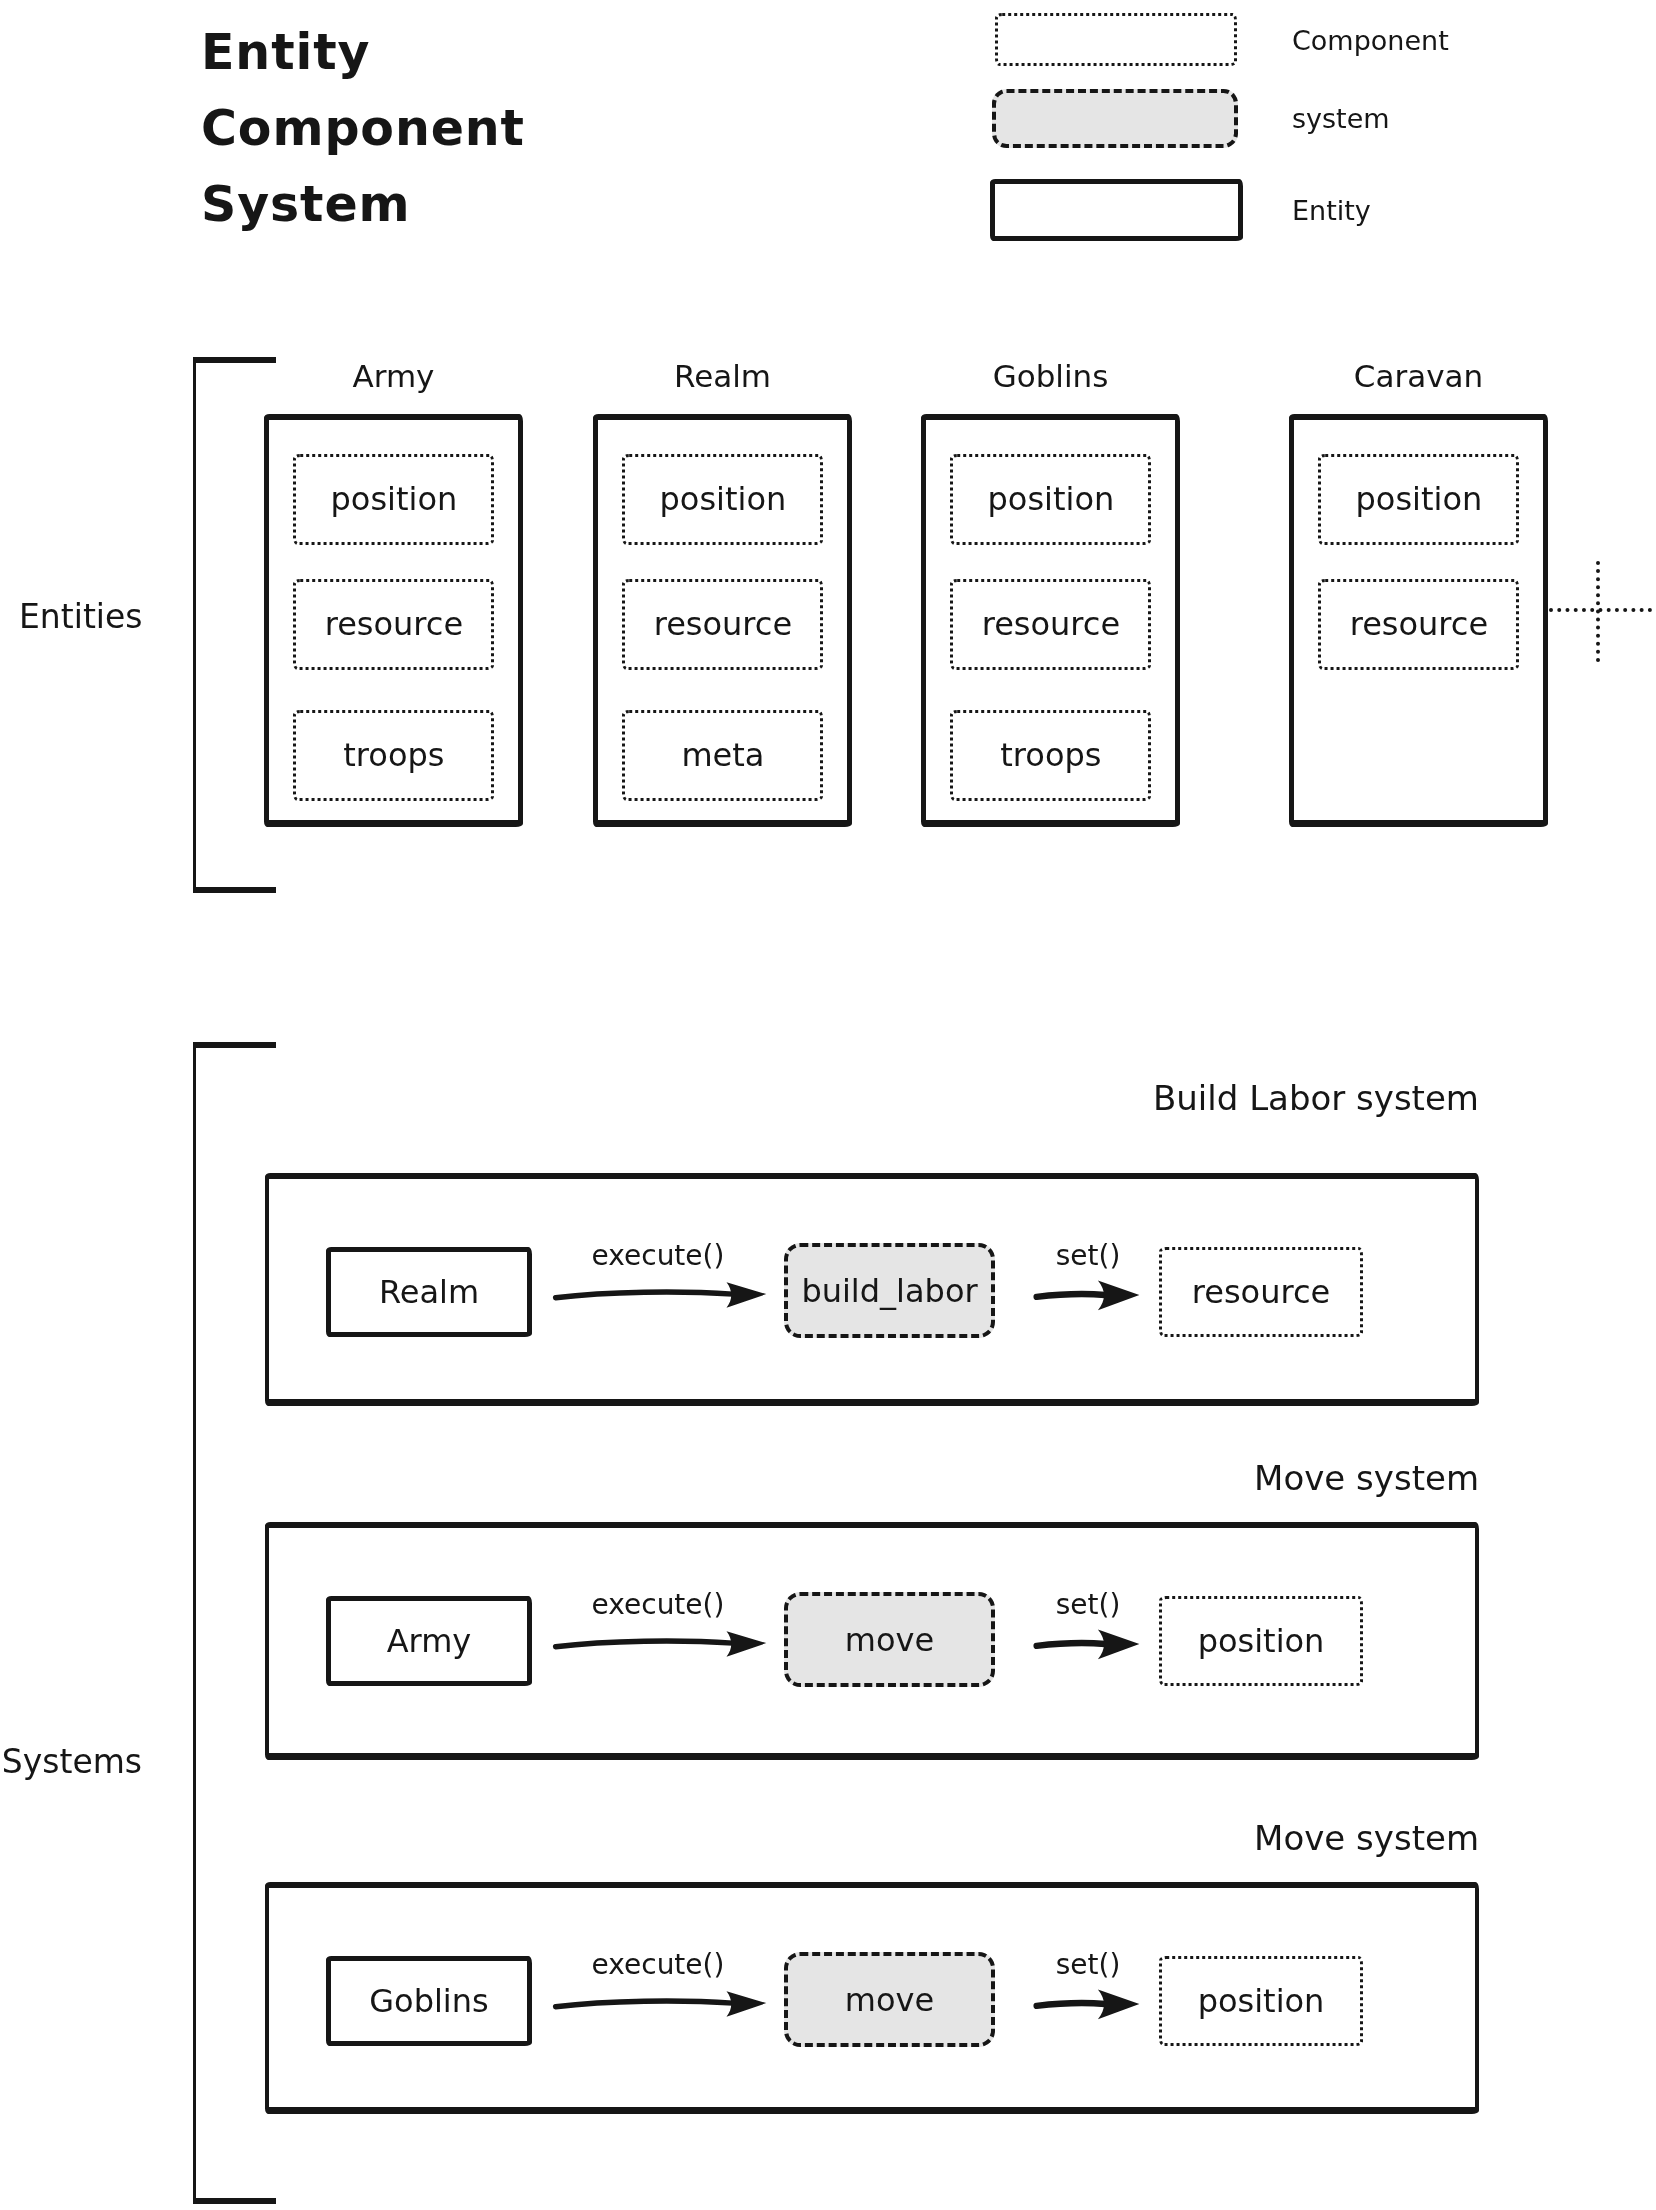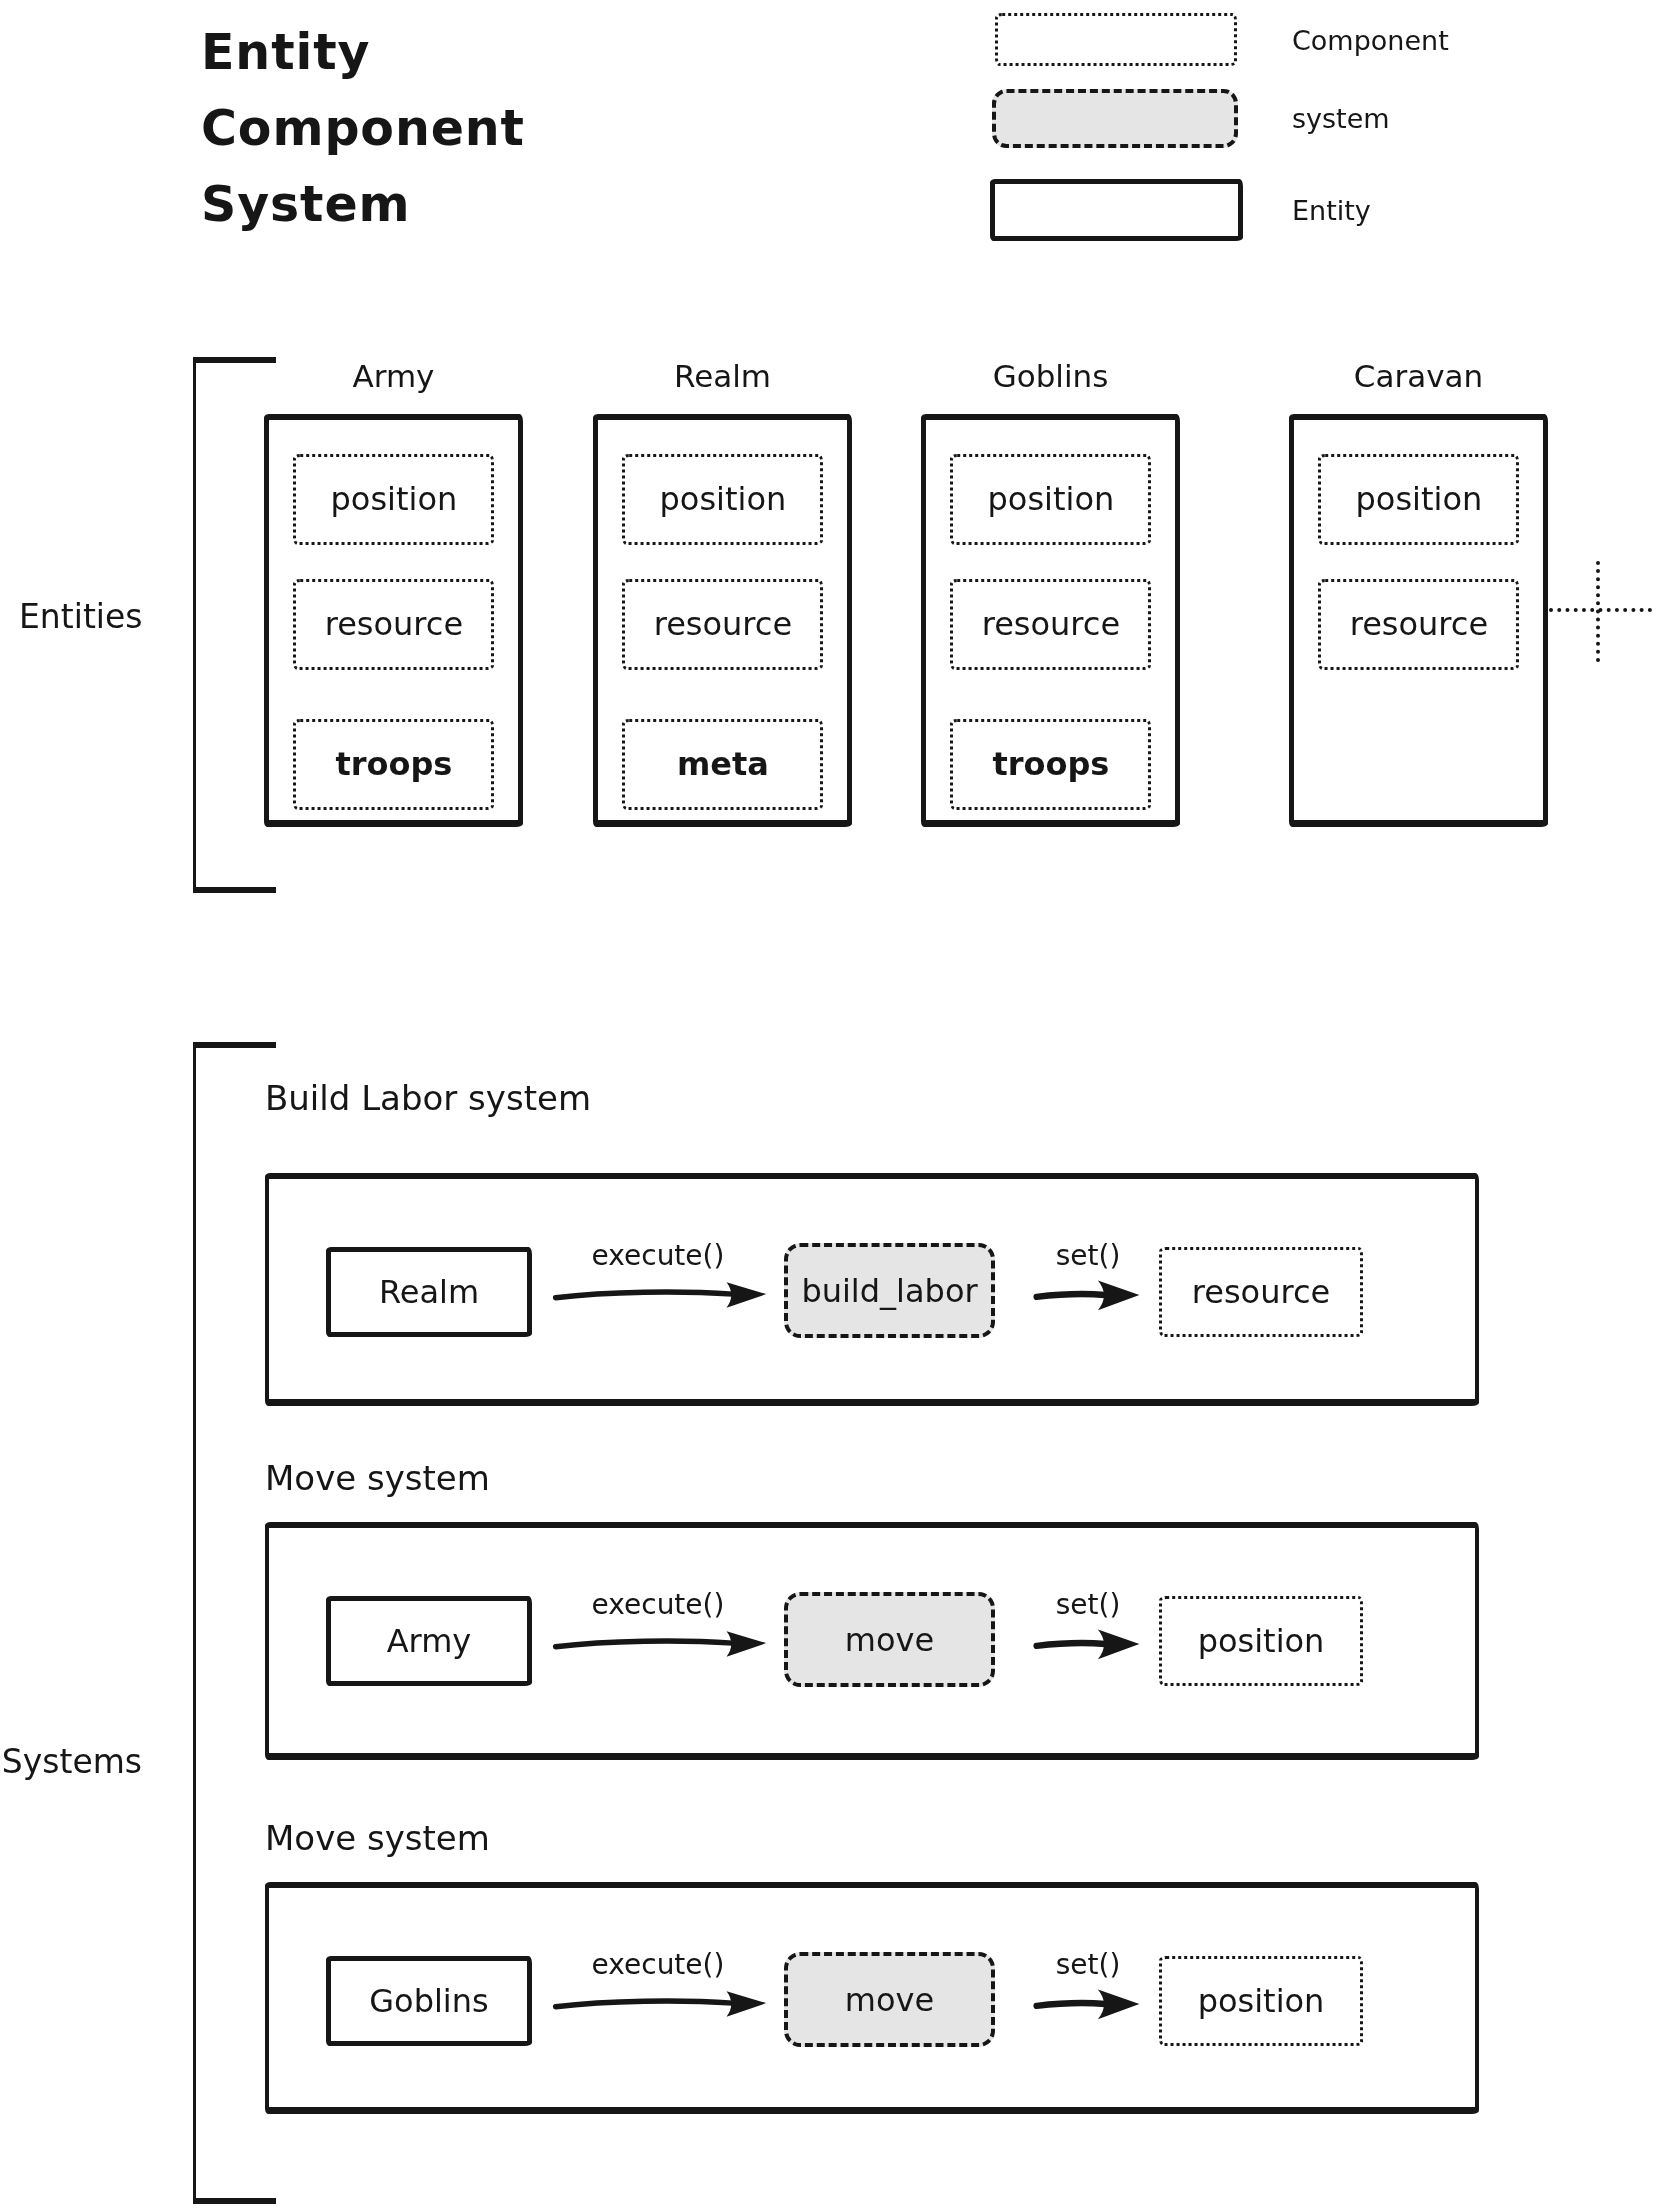--- a/index.html
+++ b/index.html
@@ -19,21 +19,21 @@
     font-size: 49px;
     font-weight: 700;
     line-height: 76px;
     letter-spacing: 0.9px;
     white-space: pre-line;
   }
   .legend-label { font-size: 27px; font-weight: 500; }
   .section-label { font-size: 33px; font-weight: 500; text-align: right; }
   .ent-title { font-size: 31px; font-weight: 500; text-align: center; height: 43px; }
   .comp-text, .node-text { font-size: 32px; font-weight: 500; }
-  .sys-title { font-size: 34px; font-weight: 500; text-align: left; }
+  .sys-title { font-size: 34px; font-weight: 500; text-align: right; }
   .call-label { font-size: 28px; font-weight: 500; text-align: center; }
 
   
   .box-solid {
     border: 5.4px solid #161616;
     border-radius: 5.4px 3.6px 7.2px 3.6px / 3.6px 7.2px 3.6px 5.4px;
     background: #ffffff;
     box-sizing: border-box;
   }
   .box-dotted {
@@ -59,21 +59,21 @@
     border-width: 6.3px 5.4px 7.2px 5.4px;
   }
   .entity-box .comp {
     position: absolute;
     left: 24.4px;
     width: 201px;
     height: 91px;
   }
   .comp.c1 { top: 34px; }
   .comp.c2 { top: 159px; }
-  .comp.c3 { top: 299px; font-weight: bold; }
+  .comp.c3 { top: 290px; }
 
   
   .bracket {
     border-left: 3.6px solid #161616;
     border-top: 6.3px solid #161616;
     border-bottom: 6.3px solid #161616;
     box-sizing: border-box;
   }
 
   

